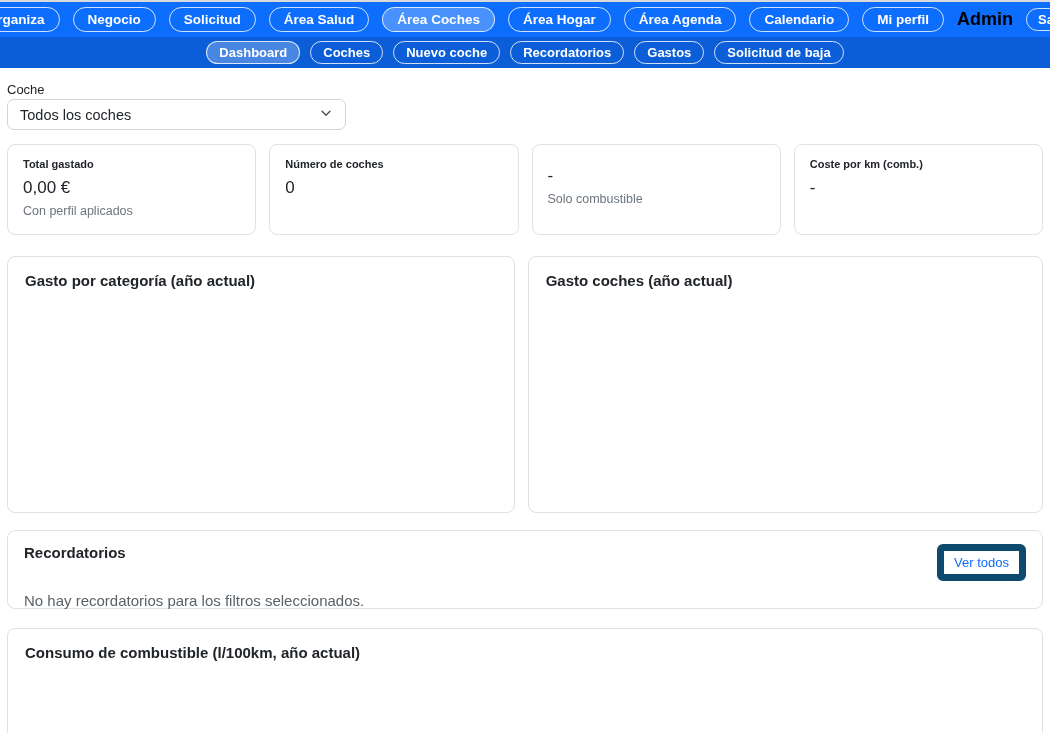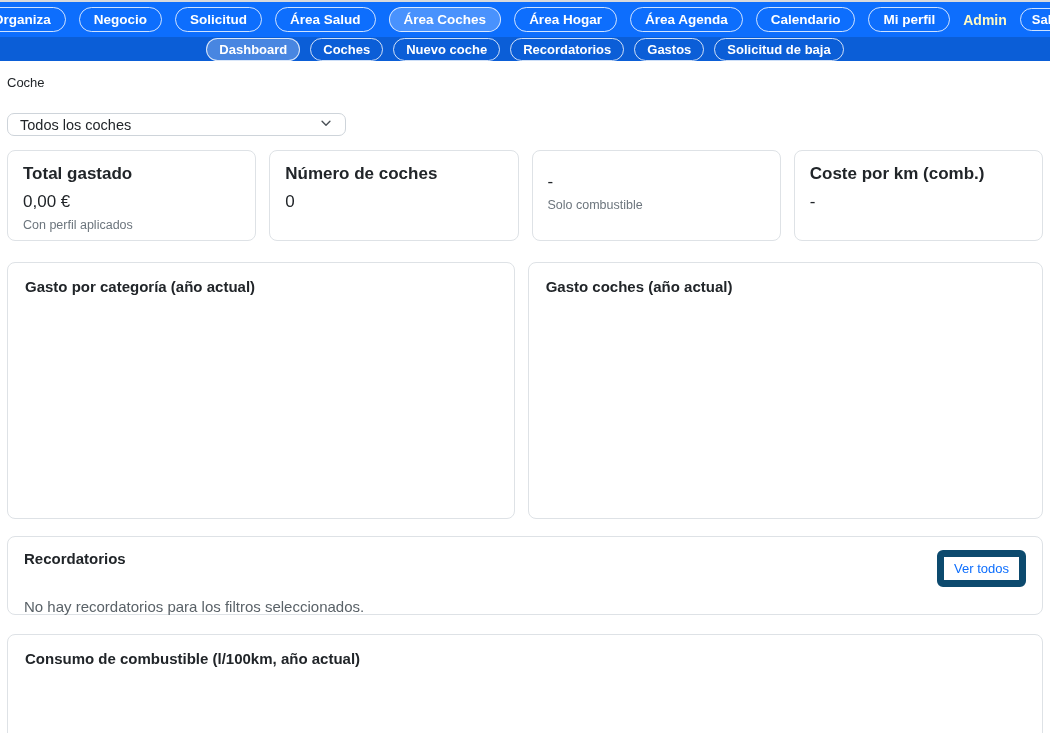--- a/index.html
+++ b/index.html
@@ -14,21 +14,21 @@
   
   .navbar-top {
     height: 35px;
     background: #0d6efd;
     display: flex;
     align-items: center;
     justify-content: center;
     gap: 13px;
   }
   .navbar-sub {
-    height: 24px;
+    height: 31px;
     background: #0b5ed7;
     display: flex;
     align-items: center;
     justify-content: center;
     gap: 10px;
   }
   .pill {
     display: inline-block;
     border: 1px solid rgba(255,255,255,0.8);
     border-radius: 50rem;
@@ -37,39 +37,39 @@
     font-weight: 700;
     padding: 3px 14px;
     line-height: 17px;
     background: transparent;
     cursor: pointer;
     white-space: nowrap;
   }
   .pill.active { background: rgba(255,255,255,0.25); }
   .navbar-sub .pill { font-size: 13px; padding: 2px 12px; }
   .nav-user {
-    color: #fef9c3;
+    color: #000000;
     font-weight: 700;
-    font-size: 14px;
+    font-size: 18px;
   }
   .pill.small { padding: 2px 11px; font-size: 13px; }
 
   
   .main { padding: 14px 7px 0 7px; }
   .page-title {
     font-size: 32px;
     font-weight: 700;
     color: #212529;
     margin: 6px 0 18px 0;
     letter-spacing: 0.2px;
   }
-  .filter-label { font-size: 13px; color: #212529; margin-bottom: 23px; }
+  .filter-label { font-size: 13px; color: #212529; margin-bottom: 2px; }
   .select-box {
     width: 339px;
-    height: 23px;
+    height: 31px;
     border: 1px solid #ced4da;
     border-radius: 7px;
     display: flex;
     align-items: center;
     justify-content: space-between;
     padding: 0 12px;
     font-size: 14.5px;
     color: #212529;
     cursor: pointer;
     background: #ffffff;
@@ -82,21 +82,21 @@
     border: 1px solid #dee2e6;
     border-radius: 8px;
   }
   .stats-row {
     display: grid;
     grid-template-columns: repeat(4, 1fr);
     gap: 13px;
     margin-top: 14px;
   }
   .stat-card { height: 91px; padding: 13px 15px; }
-  .stat-title { font-size: 17px; font-weight: 700; color: #212529; }
+  .stat-title { font-size: 11px; font-weight: 700; color: #212529; }
   .stat-value { font-size: 17px; color: #212529; margin-top: 8px; }
   .stat-note { font-size: 12.5px; color: #6c757d; margin-top: 6px; }
 
   .charts-row {
     display: grid;
     grid-template-columns: 1fr 1.015fr;
     gap: 13px;
     margin-top: 21px;
   }
   .chart-card { height: 257px; padding: 15px 17px; }

